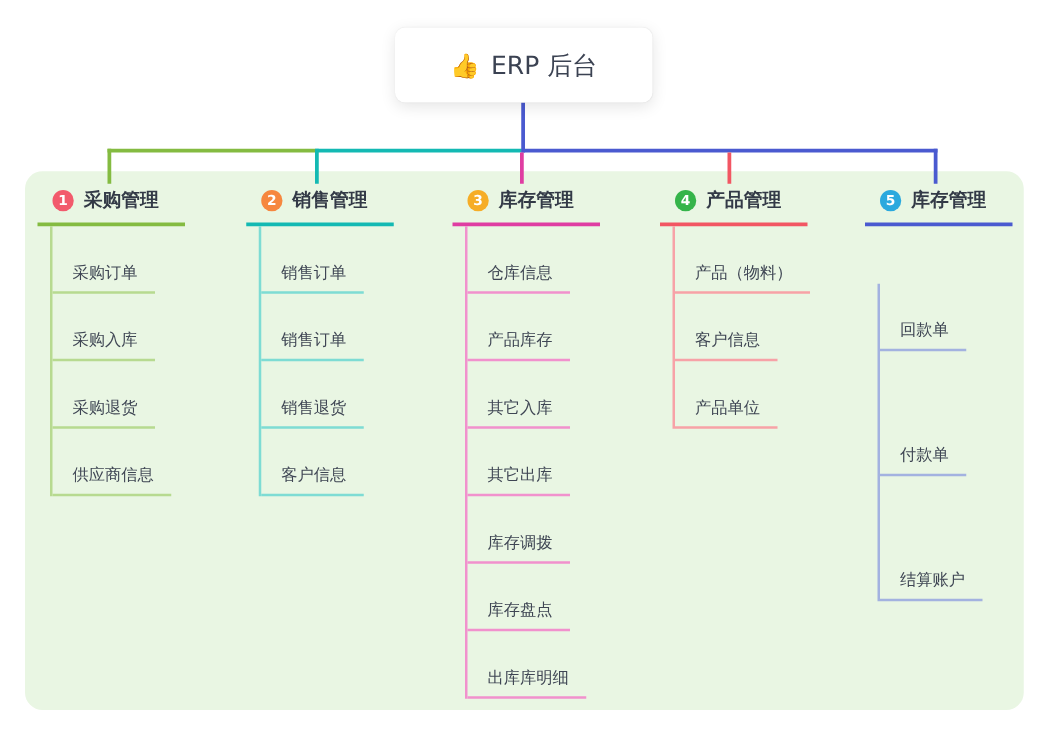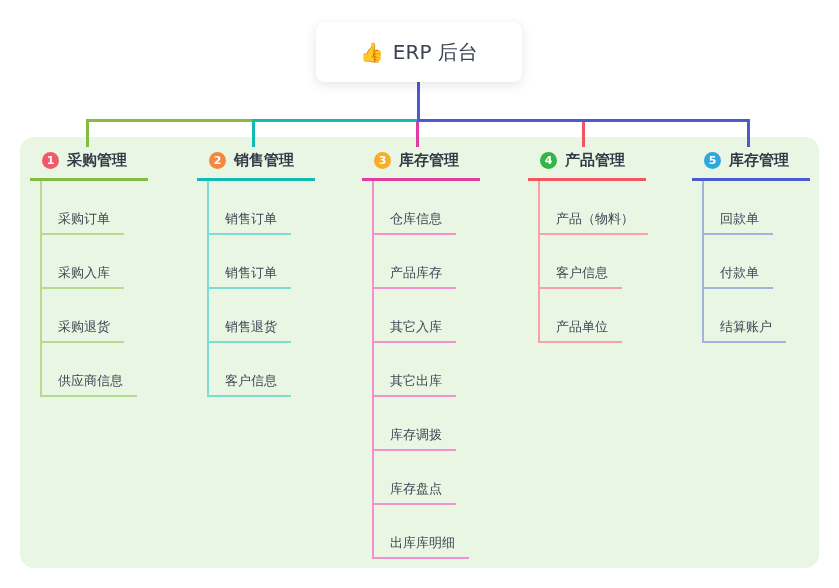--- a/index.html
+++ b/index.html
@@ -37,21 +37,21 @@
     color:#fff; font-size:11px; font-weight:700; }
   .kids { margin-left:10px; border-left:2px solid #000; width:fit-content; }
   .kid { width:fit-content; white-space:nowrap; padding:31px 14px 7px 16px;
     line-height:14px; border-bottom:2px solid #000;
     font-size:13px; color:#3f4654; }
 
   .b1 .head { border-color:#84bb41; } .b1 .kids,.b1 .kid { border-color:#b7da90; } .b1 .badge { background:#f25a6c; }
   .b2 .head { border-color:#13b9b3; } .b2 .kids,.b2 .kid { border-color:#7edcd4; } .b2 .badge { background:#f6873f; }
   .b3 .head { border-color:#df3da2; } .b3 .kids,.b3 .kid { border-color:#f191cd; } .b3 .badge { background:#f6ad27; }
   .b4 .head { border-color:#f25663; } .b4 .kids,.b4 .kid { border-color:#f7a2a7;text-align:center; } .b4 .badge { background:#35b44a; }
-  .b5 .head { border-color:#4a5ad0; } .b5 .kids,.b5 .kid { border-color:#a3b2e0; } .b5 .badge { background:#2ba9de; }
+  .b5 .head { border-color:#4a5ad0; } .b5 .kids,.b5 .kid { border-color:#a3b2e0;margin-top:46px; } .b5 .badge { background:#2ba9de; }
 </style>
 </head>
 <body>
 
 <div class="stage">
 
   <div class="panel"></div>
 
   <div class="line lv c-blue" style="left:417px; top:82px;  height:40px;"></div>
   <div class="line lh c-green" style="left:86px;  top:119px; width:167px;"></div>

